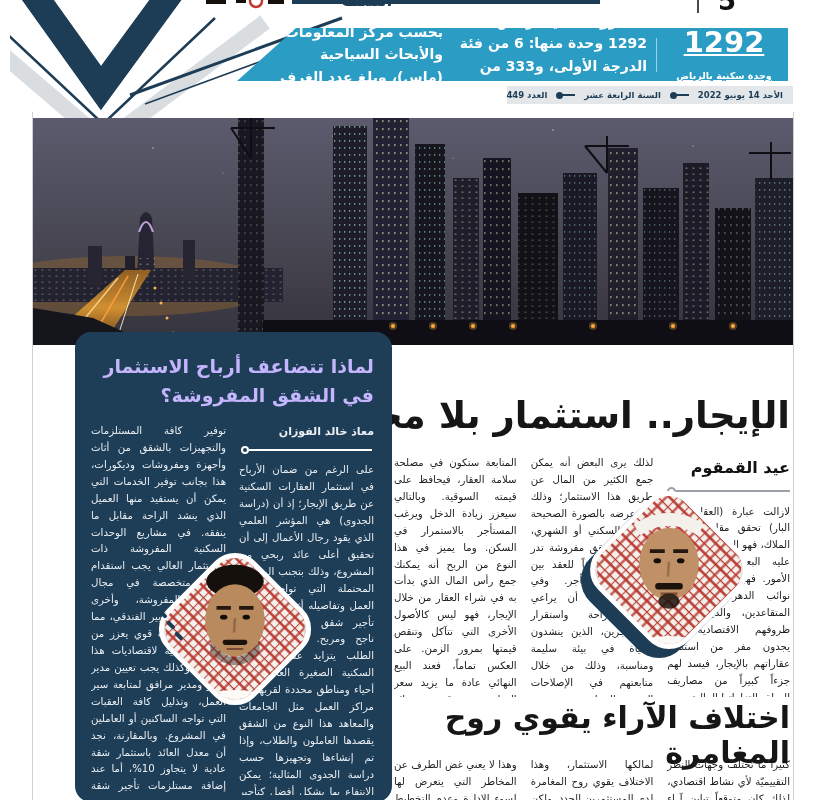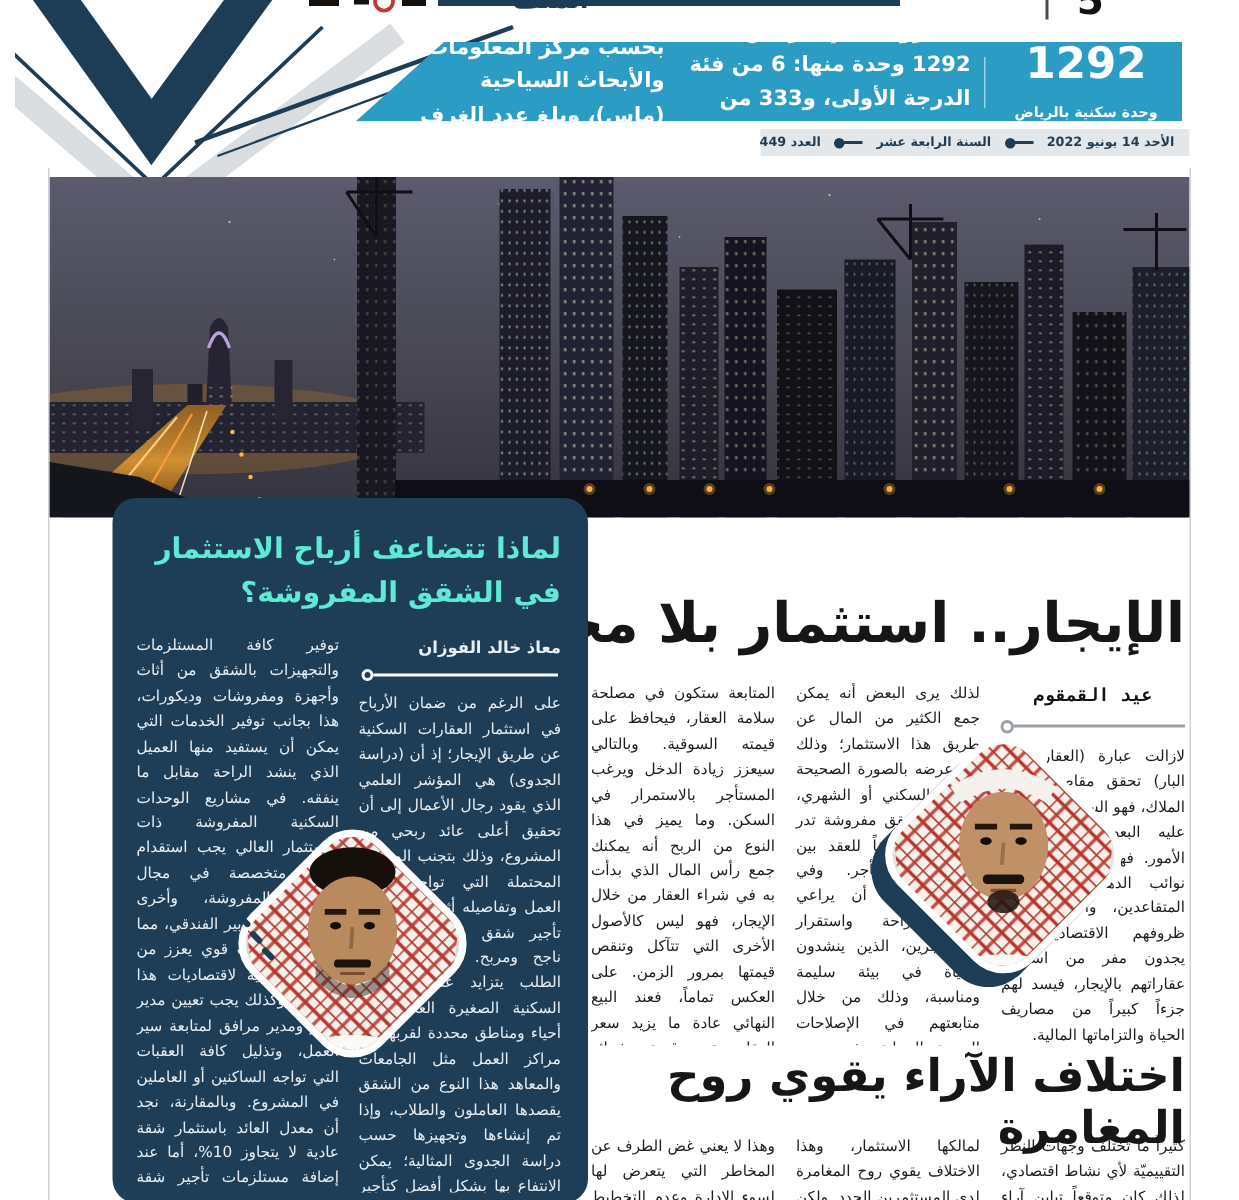--- a/index.html
+++ b/index.html
@@ -13,21 +13,21 @@
   .section-word-wrap { position:absolute; left:332px; top:0; width:70px; height:11px; overflow:hidden; z-index:2; }
   .section-word { font-size:17px; font-weight:bold; color:#1d3c55; margin-top:-10px; text-align:center; }
   .pageno-line { position:absolute; left:697px; top:0; width:2px; height:13px; background:#4a4a4a; z-index:2; }
   .pageno-wrap { position:absolute; left:706px; top:0; width:30px; height:13px; overflow:hidden; z-index:2; }
   .pageno { font-size:26px; font-weight:bold; color:#111; margin-top:-14px; }
 
   
   .banner { position:absolute; top:28px; right:38px; width:551px; height:53px; background:#2b9dc4;
             clip-path: polygon(59px 0, 100% 0, 100% 100%, 0 100%); z-index:5;
             display:flex; align-items:center; color:#fff; padding:0 6px 0 24px; }
-  .banner-stat { width:116px; text-align:center; flex:0 0 auto; }
+  .banner-stat { width:116px; text-align:center; flex:0 0 auto;text-decoration:underline; }
   .banner-number { font-size:29px; font-weight:bold; line-height:1; }
   .banner-caption { font-size:9.5px; font-weight:bold; margin-top:13px; }
   .banner-divider { width:1px; height:34px; background:rgba(255,255,255,.55); margin:0 9px; flex:0 0 auto; }
   .banner-text { font-size:14px; font-weight:bold; line-height:1.6; text-align:right; }
   .banner-text.a { width:188px; }
   .banner-text.b { width:178px; margin-right:16px; }
 
   
   .date-strip { position:absolute; top:86px; right:33px; width:286px; height:18px; background:#e4e7e9;
                 display:flex; align-items:center; justify-content:flex-start; padding:0 10px; z-index:4; }
@@ -39,21 +39,21 @@
   
   .frame-right { position:absolute; right:32px; top:112px; bottom:0; width:1px; background:#cdd1d5; }
   .frame-left  { position:absolute; left:32px;  top:112px; bottom:0; width:1px; background:#cdd1d5; }
 
   
   .photo { position:absolute; top:118px; right:33px; width:760px; height:227px; z-index:1; }
 
   
   .side-box { position:absolute; left:75px; top:332px; width:317px; height:470px; background:#1e3e58;
               border-radius:16px; padding:20px 18px 12px 16px; color:#f1f4f6; z-index:3; overflow:hidden; }
-  .side-title { font-size:19px; font-weight:bold; line-height:1.5; color:#5eead4; }
+  .side-title { font-size:19px; font-weight:bold; line-height:1.5; color:#c4b5fd; }
   .side-cols { display:flex; gap:13px; margin-top:14px; height:372px; overflow:hidden; }
   .side-col { flex:1; font-size:10.2px; line-height:1.66; text-align:justify; color:#e9eef2; }
   .author-name { font-size:11px; font-weight:bold; }
   .author-rule { display:flex; align-items:center; margin:5px 2px 8px 2px; }
   .author-rule .line { flex:1; height:2px; background:#ffffff; }
   .author-rule .ring { width:8px; height:8px; border:2.5px solid #ffffff; border-radius:50%; background:transparent; }
 
   
   .diamond { position:absolute; transform:rotate(45deg); border-radius:28px; overflow:hidden; background:#fff; }
   .diamond .inner { position:absolute; left:-40%; top:-40%; width:180%; height:180%; transform:rotate(-45deg); }
@@ -62,21 +62,21 @@
                       border-radius:30px; background:#1d3c55; z-index:5; }
   .diamond-frame-b { left:605px; top:506px; width:128px; height:128px; border:5px solid #ffffff; z-index:6; }
   .dash { position:absolute; width:10px; height:3.5px; background:#1d3c55; border-radius:2px; transform:rotate(45deg); z-index:7; }
 
   
   .main-title { position:absolute; right:36px; top:394px; width:756px; font-size:37px; font-weight:bold;
                 color:#161616; text-align:right; letter-spacing:-0.5px; z-index:2; }
   .main-cols { position:absolute; right:36px; top:455px; width:396px; height:242px; display:flex; gap:14px;
                z-index:2; overflow:hidden; }
   .mcol { flex:1; font-size:10.2px; line-height:1.66; color:#1c1c1e; text-align:justify; }
-  .m-author-name { font-size:12px; font-weight:bold; color:#111; text-align:center;font-family:Liberation Mono, monospace; }
+  .m-author-name { font-size:16px; font-weight:bold; color:#111; text-align:right; }
   .m-author-rule { display:flex; align-items:center; margin:5px 0 8px 0; }
   .m-author-rule .line { flex:1; height:2px; background:#9aa1a8; }
   .m-author-rule .ring { width:9px; height:9px; border:2.5px solid #9aa1a8; border-radius:50%; }
 
   
   .second-title { position:absolute; right:36px; top:700px; width:396px; font-size:30px; font-weight:bold;
                   color:#161616; text-align:right; z-index:2; }
   .second-cols { position:absolute; right:36px; top:757px; width:396px; height:43px; display:flex; gap:14px;
                  z-index:2; overflow:hidden; }
 </style>

